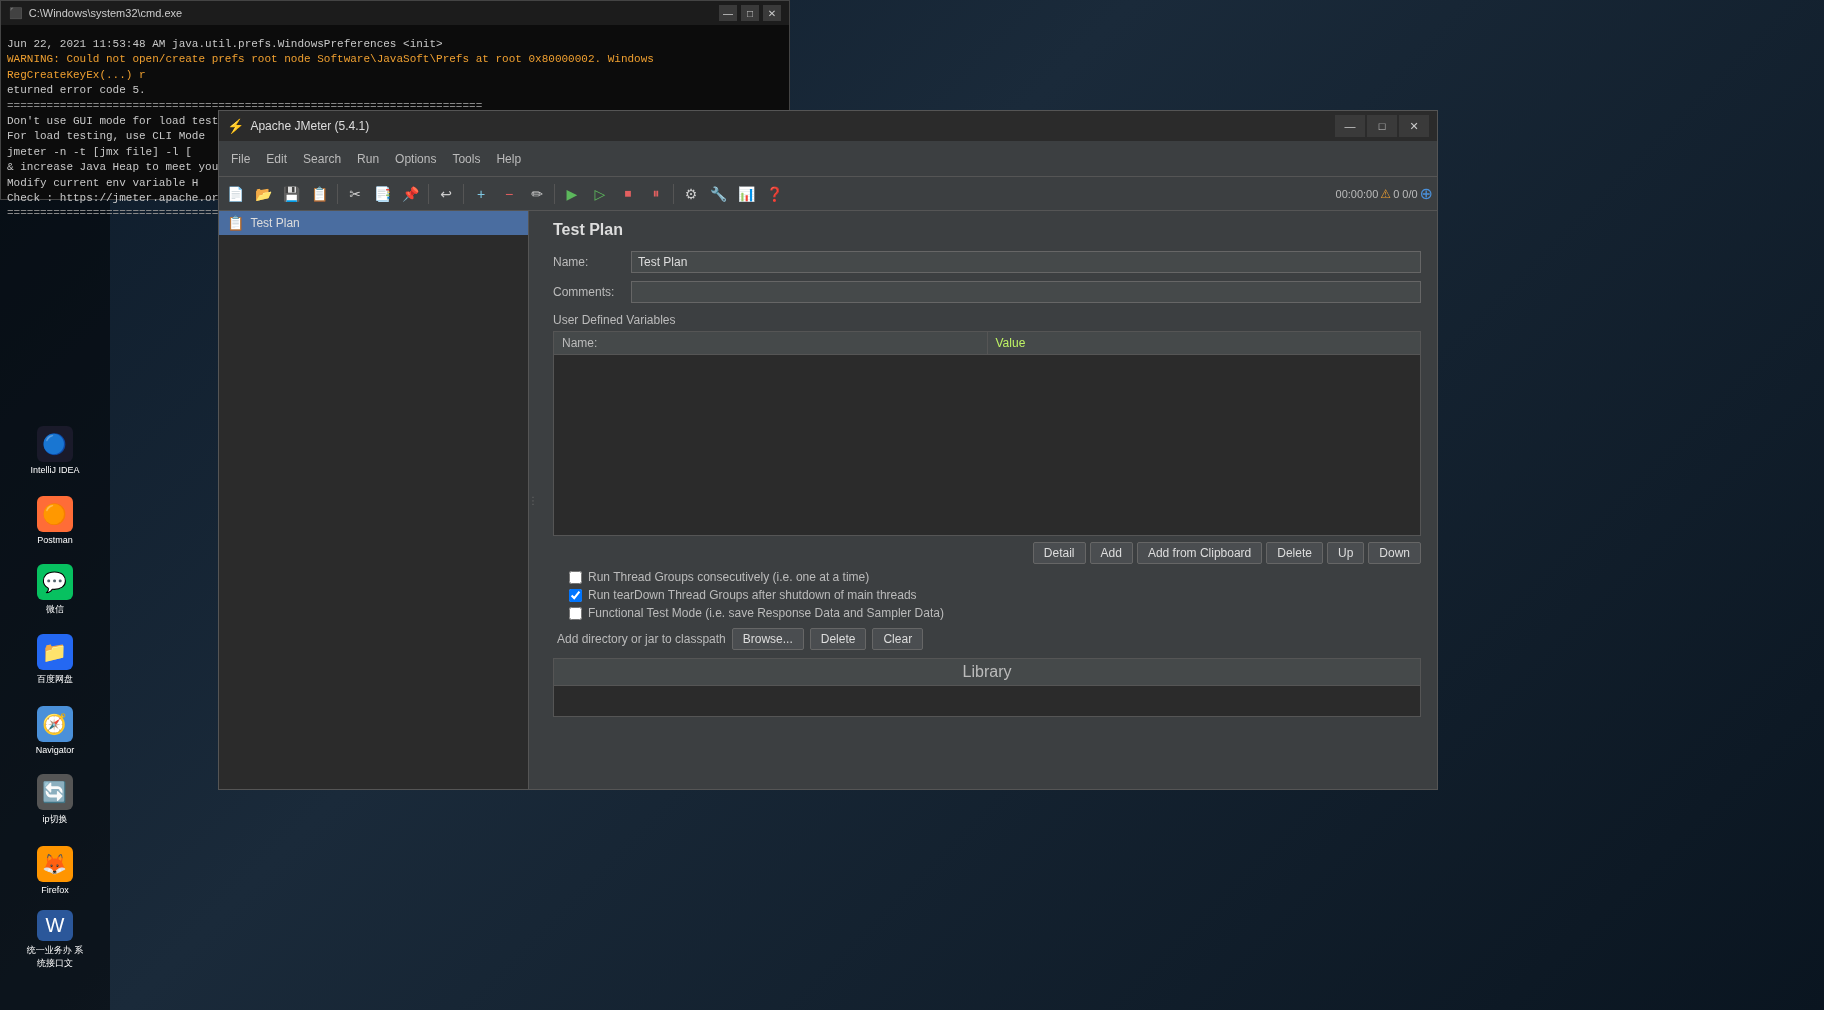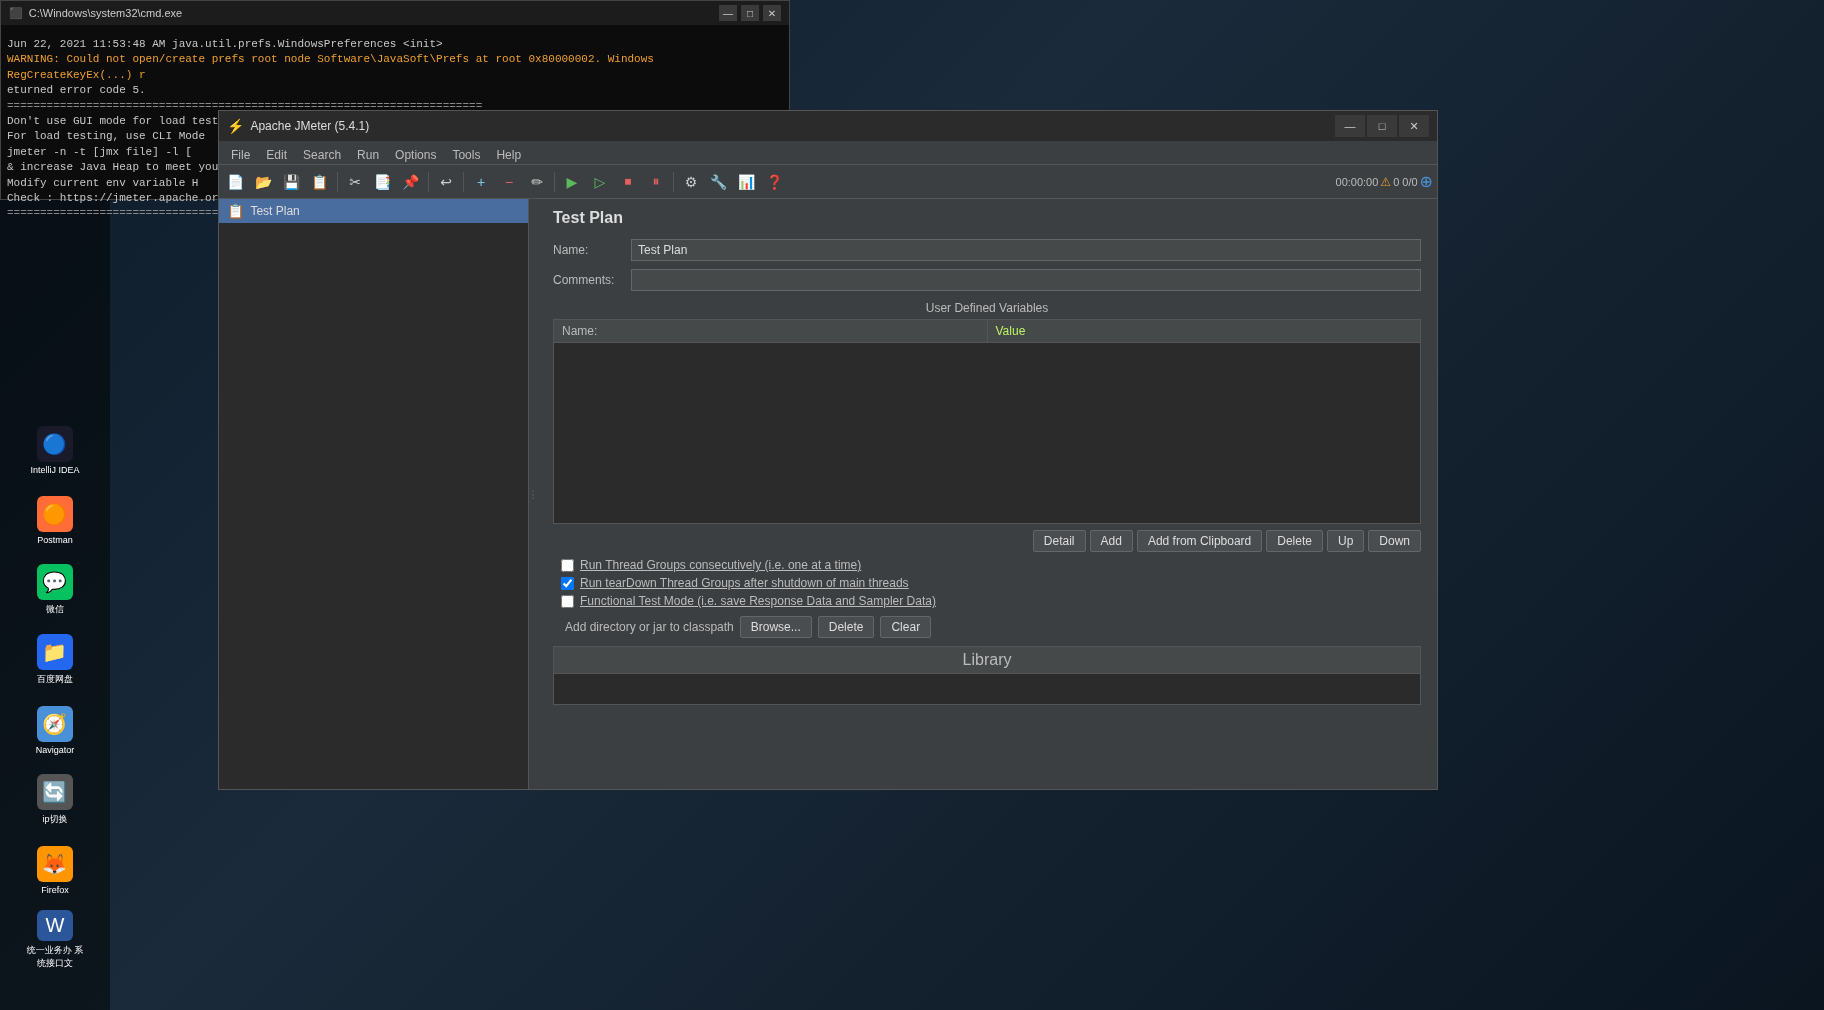--- a/index.html
+++ b/index.html
@@ -171,24 +171,24 @@
       display: flex;
       align-items: center;
       justify-content: center;
       font-size: 11px;
       cursor: pointer;
       border: none;
     }
 
     
     .jmeter-menubar {
-      height: 24px;
+      height: 36px;
       background: #3c3f41;
       display: flex;
-      align-items: flex-end;
+      align-items: center;
       padding: 0 4px;
       border-bottom: 1px solid #555;
       flex-shrink: 0;
     }
 
     .menu-item {
       padding: 2px 8px;
       color: #bbb;
       cursor: pointer;
       font-size: 12px;
@@ -315,21 +315,20 @@
       background: #45494a;
       border: 1px solid #666;
       color: #ddd;
       padding: 2px 6px;
       font-size: 12px;
       outline: none;
     }
 
     
     .section-title {
-      text-align: center;
       color: #bbb;
       font-size: 12px;
       margin: 10px 0 4px;
       background: #3c3f41;
     }
 
     .table-area {
       min-height: 200px;
       border: 1px solid #555;
       background: #2b2b2b;
@@ -374,43 +373,42 @@
       cursor: pointer;
       font-size: 12px;
       border-radius: 2px;
     }
 
     
     .checkbox-row {
       display: flex;
       align-items: center;
       gap: 6px;
-      margin: 4px 8px;
+      margin: 4px 16px;
       color: #bbb;
       font-size: 12px;
-      text-decoration: underline;
     }
 
     .checkbox-row input[type="checkbox"] {
       cursor: pointer;
     }
 
     .note-text {
       color: #999;
       font-size: 11px;
       margin: 4px 0;
       font-style: italic;
     }
 
     
     .classpath-row {
       display: flex;
       align-items: center;
       gap: 6px;
-      margin: 8px 12px;
+      margin: 8px 4px;
     }
 
     .classpath-label {
       color: #bbb;
       font-size: 12px;
     }
 
     .library-table {
       width: 100%;
       border: 1px solid #555;

